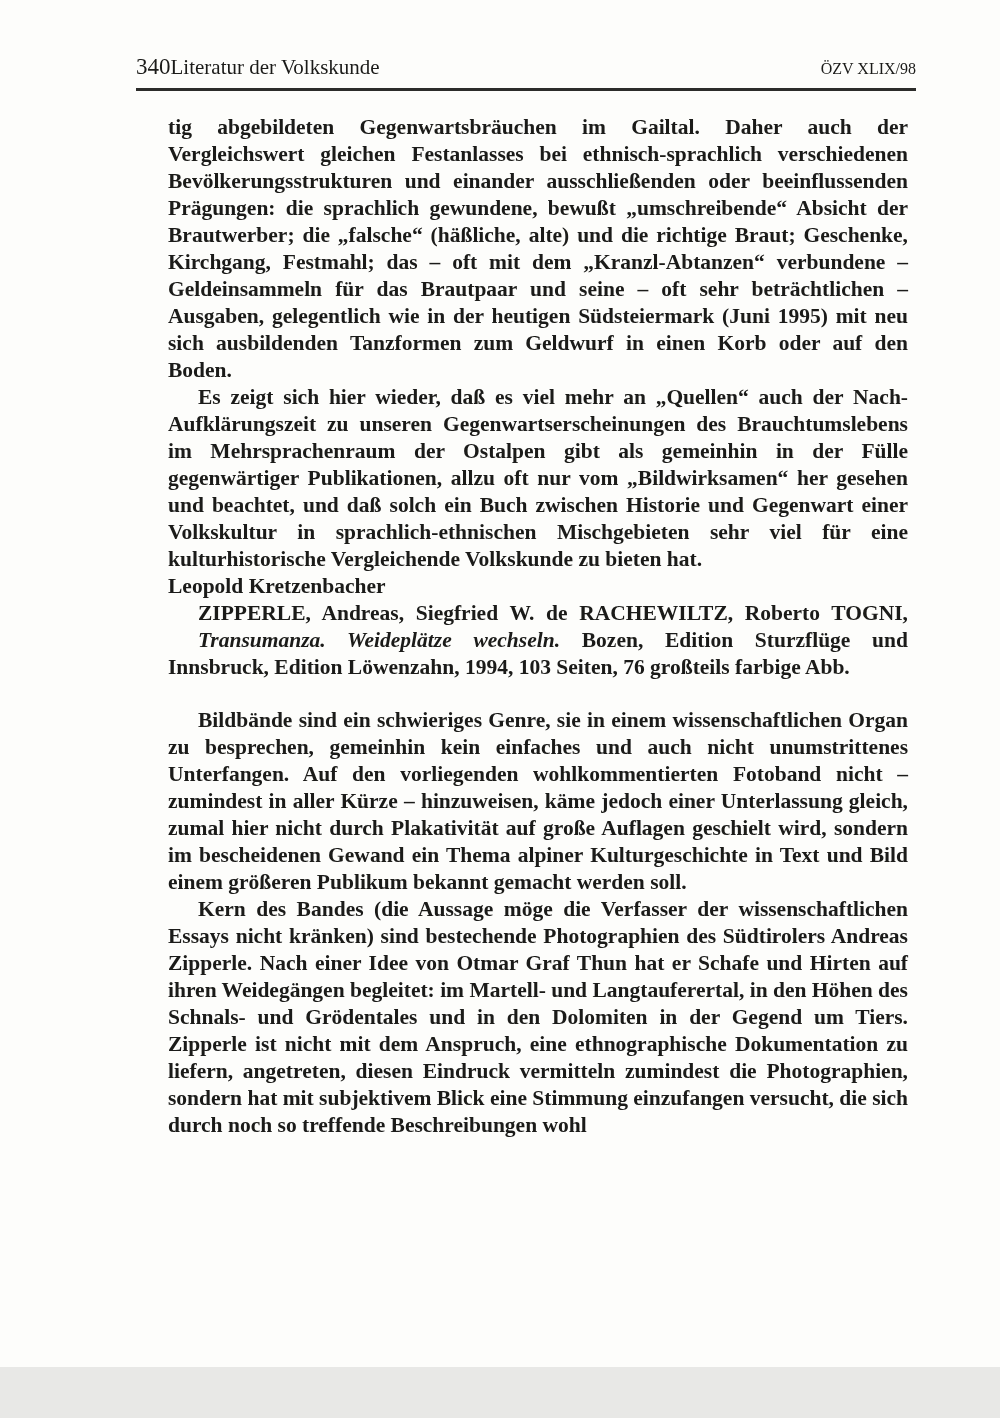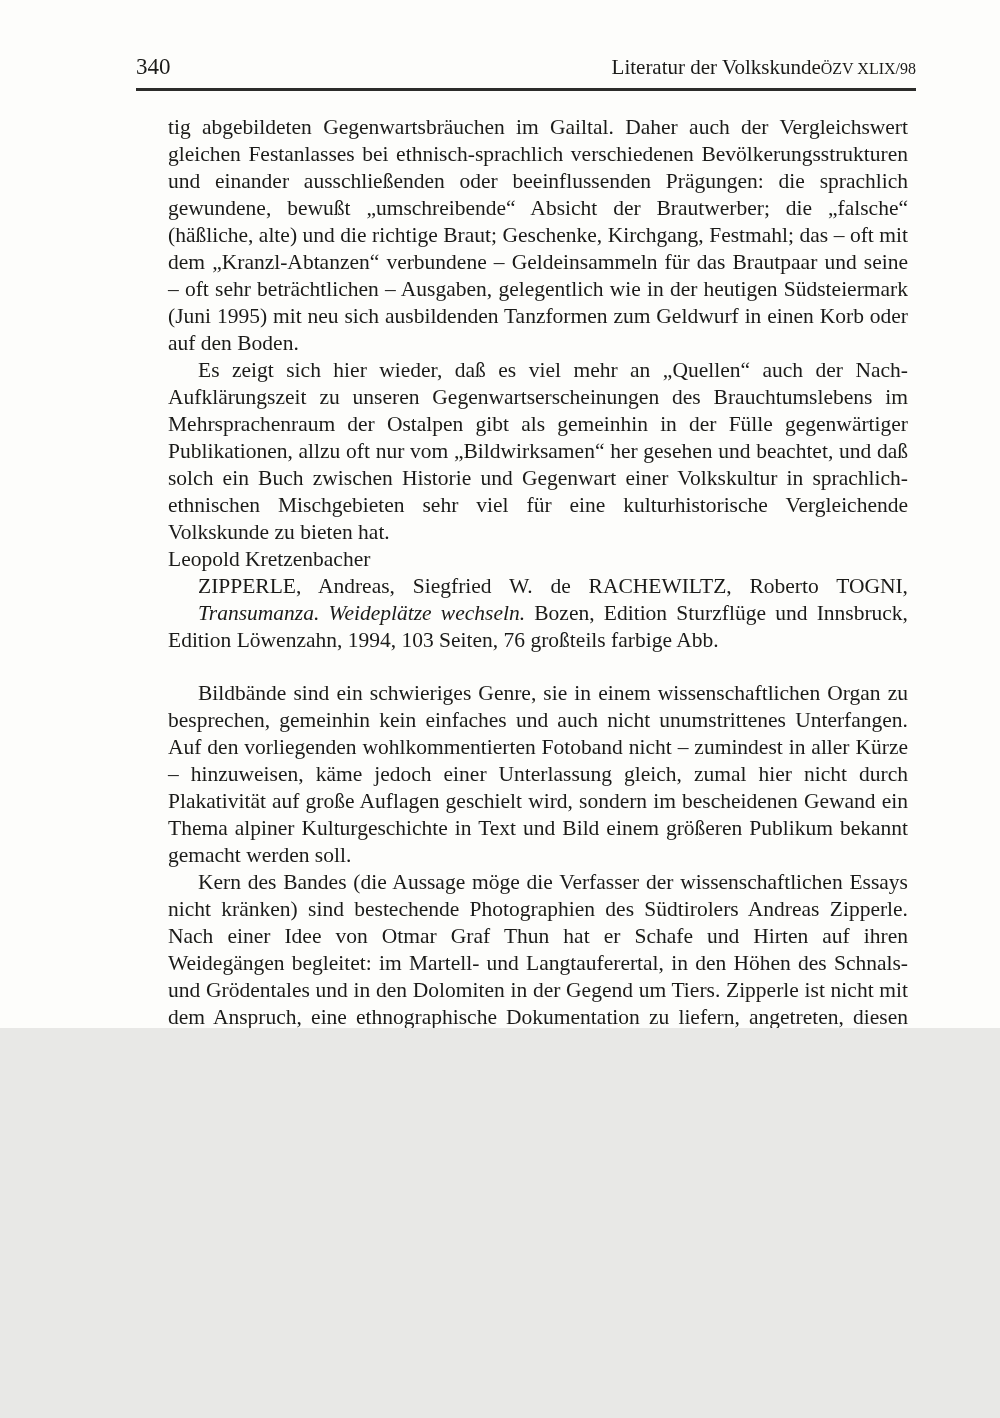--- a/index.html
+++ b/index.html
@@ -3,21 +3,21 @@
 <meta charset="utf-8">
 <style>
   html, body {
     margin: 0;
     padding: 0;
     background: #e8e8e6;
   }
   .page {
     position: relative;
     width: 1000px;
-    height: 1028px;
+    height: 1367px;
     margin: 0 auto;
     background: #fdfdfb;
     color: #1b1b19;
     font-family: "Liberation Serif", "DejaVu Serif", serif;
     overflow: hidden;
   }
   .running-head {
     position: absolute;
     top: 54px;
     left: 136px;
@@ -25,21 +25,21 @@
     display: flex;
     align-items: baseline;
     font-size: 22px;
   }
   .running-head .page-number {
     flex: 0 0 auto;
     font-size: 23px;
   }
   .running-head .section-title {
     flex: 1 1 auto;
-    text-align: right;
+    text-align: left;
     font-size: 21px;
   }
   .running-head .journal-ref {
     flex: 0 0 auto;
     font-size: 16px;
   }
   .head-rule {
     position: absolute;
     top: 88px;
     left: 136px;
@@ -48,20 +48,21 @@
     background: #2c2c2a;
   }
   .body-text {
     position: absolute;
     top: 114px;
     left: 168px;
     width: 740px;
     font-size: 21.5px;
     line-height: 27px;
     text-align: justify;
+    font-weight: bold;
   }
   .body-text p {
     margin: 0;
   }
   p.indent {
     text-indent: 30px;
   }
   .signature {
     margin: 0;
     text-align: left;

